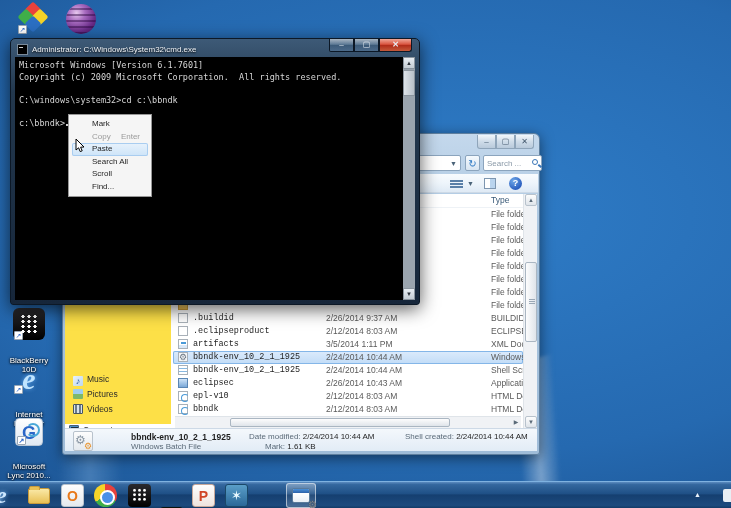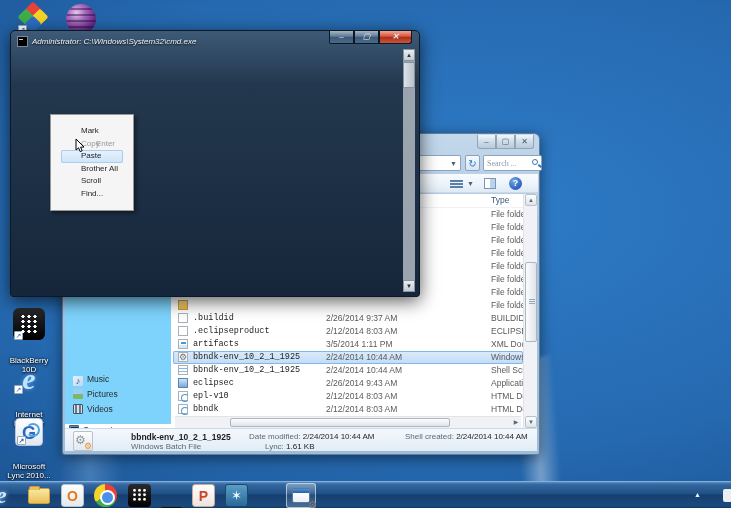--- a/index.html
+++ b/index.html
@@ -50,34 +50,34 @@
     border:1px solid #5f7f9e; border-radius:6px 6px 3px 3px; box-shadow:0 3px 14px rgba(0,0,0,.5);}
   .exp-caps { position:absolute; right:5px; top:1px; display:flex; }
   .exp-cap { width:19px; height:14px; background:linear-gradient(180deg,#f2f7fb,#cfdce9 50%,#b9cadb); border:1px solid #8fa5ba; border-top:none; color:#44596e; font-size:8px; line-height:13px; text-align:center;}
   .exp-cap.first{ border-radius:0 0 0 3px;}
   .exp-cap.last{ border-radius:0 0 3px 0;}
   .exp-addr { position:absolute; left:8px; top:21px; height:16px; }
   .addr-box { position:absolute; left:0; top:0; width:390px; height:16px; background:#fff; border:1px solid #8ba4bd; border-radius:2px;}
   .addr-caret { position:absolute; right:3px; top:4px; font-size:7px; color:#4a6378;}
   .refresh-btn { position:absolute; left:394px; top:0; width:15px; height:16px; background:linear-gradient(180deg,#f4f9fd,#d8e5f2); border:1px solid #8ba4bd; border-radius:2px; color:#2f7ac4; font-size:10px; line-height:15px; text-align:center;}
   .search-box { position:absolute; left:412px; top:0; width:59px; height:16px; background:#fff; border:1px solid #8ba4bd; border-radius:2px;}
-  .search-box input { position:absolute; left:3px; top:1px; width:42px; height:12px; border:none; outline:none; font-size:8px; color:#333; font-family:Liberation Serif, serif; background:transparent;}
+  .search-box input { position:absolute; left:3px; top:1px; width:42px; height:12px; border:none; outline:none; font-size:8px; color:#333; font-family:Liberation Sans, sans-serif; background:transparent;}
   .search-box input::placeholder { color:#8b9aa8; }
   .mag { position:absolute; right:3px; top:3px; width:6px; height:6px; border:1.4px solid #3a76b8; border-radius:50%;}
   .mag::after { content:""; position:absolute; left:4.5px; top:4.5px; width:4px; height:1.5px; background:#3a76b8; transform:rotate(40deg); }
   .exp-toolbar { position:absolute; left:1px; right:1px; top:40px; height:19px;
     background:linear-gradient(180deg,#f8fbfe 0%, #eef5fb 50%, #dfeaf5 100%); border-bottom:1px solid #cdd9e6;}
   .views-ic { position:absolute; right:75px; top:6px; width:13px; height:8px;
     background:repeating-linear-gradient(180deg,#5a80a8 0 2px, transparent 2px 3px);}
   .views-caret { position:absolute; right:64px; top:6px; font-size:7px; color:#4a6378;}
   .preview-ic { position:absolute; right:42px; top:4px; width:12px; height:11px; background:#fff; border:1px solid #7d96b0;}
   .preview-ic::after{content:""; position:absolute; right:0; top:0; width:5px; height:9px; background:#b9d4ee;}
   .help-ic { position:absolute; right:16px; top:3px; width:13px; height:13px; border-radius:50%; background:radial-gradient(circle at 35% 30%, #6fa8e8, #2b5fc0 70%); color:#fff; font-size:9px; font-weight:bold; text-align:center; line-height:13px;}
   .exp-content { position:absolute; left:2px; right:2px; top:60px; bottom:26px; background:#fff; overflow:hidden;}
-  .navpane { position:absolute; left:0; top:0; width:106px; bottom:4px; background:#7dd3fc; }
+  .navpane { position:absolute; left:0; top:0; width:106px; bottom:4px; background:#fde047; }
   .nav-item { position:absolute; left:8px; height:13px; font-size:8.5px; color:#2b2b2b; white-space:nowrap; }
   .nav-item .ni { display:inline-block; width:10px; height:10px; margin-right:4px; vertical-align:-2px; border-radius:1px; }
   .ni-music{ background:linear-gradient(135deg,#e8f2fb,#bcd6ee); color:#2a5a9e; font-size:9px; line-height:10px; text-align:center;}
   .ni-pic{ background:linear-gradient(180deg,#9ecdf0 55%,#7db86a 55%);}
   .ni-vid{ background:#6a7a8a; box-shadow:inset 0 0 0 1px #47555f; background-image:repeating-linear-gradient(90deg,#d8e2ea 0 2px, transparent 2px 4px);}
   .ni-comp{ background:#1e2e3e; border:1px solid #48607a; box-shadow:inset 1px 1px 0 #4a90c8;}
   .flist { position:absolute; left:108px; top:0; width:350px; bottom:0; overflow:hidden;}
   .fheader { position:relative; height:14px; border-bottom:1px solid #eef2f6; font-size:8.5px; color:#3a5a78;}
   .fheader .ftype { color:#3a5a78; }
   .frow { position:relative; height:13px; font-size:8.5px; }
@@ -108,43 +108,43 @@
   .det-icon .g1 { position:absolute; left:1px; top:1px; font-size:12px; color:#8a97a4;}
   .det-icon .g2 { position:absolute; right:0px; bottom:-1px; font-size:9px; color:#e8922a;}
   .det-name { position:absolute; left:66px; top:3px; font-size:8.5px; color:#1e1e1e; font-weight:bold;}
   .det-type { position:absolute; left:66px; top:13px; color:#5a6a78;}
   .det-lbl { color:#5a6a78; } .det-val { color:#1e1e1e; }
   .det-dm { position:absolute; left:184px; top:3px; }
   .det-sz { position:absolute; left:200px; top:13px; }
   .det-dc { position:absolute; left:340px; top:3px; }
 
   
-  .cmd { position:absolute; left:10px; top:30px; width:410px; height:267px;
+  .cmd { position:absolute; left:10px; top:38px; width:410px; height:267px;
     background:linear-gradient(180deg,#3d5a77 0%, #23384e 20%, #16263a 100%);
-    border:1px solid #0c1826; border-radius:5px 5px 3px 3px; box-shadow:0 4px 18px rgba(0,0,0,.65);font-style:italic;}
+    border:1px solid #0c1826; border-radius:5px 5px 3px 3px; box-shadow:0 4px 18px rgba(0,0,0,.65);}
   .cmd-title { position:absolute; left:6px; top:3px; height:14px; display:flex; align-items:center; gap:4px;}
   .cmd-ico { width:11px; height:11px; background:#000; border:1px solid #7a8a9a; position:relative;}
   .cmd-ico::after{ content:""; position:absolute; left:1px; top:2px; width:4px; height:1.5px; background:#cfcfcf;}
   .cmd-title .t { font-size:8px; color:#eef2f6; text-shadow:0 1px 2px #000; white-space:nowrap;}
   .cmd-caps { position:absolute; right:7px; top:0; display:flex;}
   .cmd-cap { height:13px; border:1px solid #0c1826; border-top:none; text-align:center; color:#e8eef4; font-size:8px; line-height:12px;
     background:linear-gradient(180deg, rgba(255,255,255,.55) 0%, rgba(160,190,215,.35) 45%, rgba(60,95,130,.35) 50%, rgba(120,160,200,.3) 100%);}
   .cmd-cap.min{ width:25px; border-radius:0 0 0 2px;}
   .cmd-cap.max{ width:25px;}
   .cmd-cap.close{ width:33px; border-radius:0 0 3px 0;
     background:linear-gradient(180deg,#f0a898 0%, #d9543f 45%, #b02a18 50%, #c4593a 100%); font-weight:bold;}
   .console { position:absolute; left:4px; top:18px; right:16px; bottom:4px; background:#000; padding:3px 4px; overflow:hidden;}
   .cline { height:11.5px; font-family:"DejaVu Sans Mono", monospace; font-size:8.5px; color:#d6d6d6; white-space:pre; }
   .caret { display:inline-block; width:6px; height:2px; background:#d6d6d6; margin-left:1px; vertical-align:baseline;}
   .cmd-scroll { position:absolute; right:4px; top:18px; width:12px; bottom:4px; background:#9aa4ae; }
   .cs-btn { position:absolute; left:0; width:12px; height:12px; background:linear-gradient(180deg,#e8edf2,#c4ccd4); border:1px solid #8a949e; font-size:6px; line-height:11px; text-align:center; color:#2a3038;}
   .cs-thumb { position:absolute; left:0; top:13px; width:12px; height:26px; background:linear-gradient(90deg,#dde3e9,#b8c0c8); border:1px solid #8a949e;}
 
   
-  .ctx { position:absolute; left:50px; top:114px; width:84px; background:#f5f5f5; border:1px solid #979797; box-shadow:2px 2px 4px rgba(0,0,0,.45); padding:10px; z-index:50;}
+  .ctx { position:absolute; left:68px; top:114px; width:84px; background:#f5f5f5; border:1px solid #979797; box-shadow:2px 2px 4px rgba(0,0,0,.45); padding:3px; z-index:50;}
   .ctx-item { position:relative; height:12.5px; font-size:8px; color:#1e1e1e; line-height:12.5px; padding-left:20px;}
   .ctx-item.disabled { color:#9a9a9a; }
   .ctx-item.hl { background:linear-gradient(180deg,#e8f2fc,#cde4f8); box-shadow:inset 0 0 0 1px #a9cdf0; border-radius:2px;}
   .ctx-item .sc { position:absolute; right:8px; top:0; color:#9a9a9a;}
 
   .cursor-svg { position:absolute; left:75px; top:138px; z-index:60; }
 
   
   .taskbar { position:absolute; left:0; bottom:0; width:731px; height:27px;
     background:linear-gradient(180deg,#5c8cc0 0%, #34679e 10%, #1f5086 45%, #153f70 50%, #1c4a7e 90%, #123a66 100%);
@@ -312,21 +312,21 @@
           </div>
         <div class="frow">
             <span class="fi ic-fscript"></span>
             <span class="fname">bbndk-env_10_2_1_1925</span>
             <span class="fdate">2/24/2014 10:44 AM</span>
             <span class="ftype">Shell Script</span>
           </div>
         <div class="frow">
             <span class="fi ic-fapp"></span>
             <span class="fname">eclipsec</span>
-            <span class="fdate">2/26/2014 9:43 AM</span>
+            <span class="fdate">2/26/2014 10:43 AM</span>
             <span class="ftype">Application</span>
           </div>
         <div class="frow">
             <span class="fi ic-fhtml"></span>
             <span class="fname">epl-v10</span>
             <span class="fdate">2/12/2014 8:03 AM</span>
             <span class="ftype">HTML Document</span>
           </div>
         <div class="frow">
             <span class="fi ic-fhtml"></span>
@@ -346,47 +346,55 @@
       </div>
     </div>
     <div class="exp-details">
       <div class="det-icon">
           <span class="g1">⚙</span>
           <span class="g2">⚙</span>
         </div>
       <div class="det-name">bbndk-env_10_2_1_1925</div>
       <div class="det-type">Windows Batch File</div>
       <div class="det-dm"><span class="det-lbl">Date modified:</span> <span class="det-val">2/24/2014 10:44 AM</span></div>
-      <div class="det-sz"><span class="det-lbl">Lync:</span> <span class="det-val">1.61 KB</span></div>
+      <div class="det-sz"><span class="det-lbl">Mark:</span> <span class="det-val">1.61 KB</span></div>
       <div class="det-dc"><span class="det-lbl">Shell created:</span> <span class="det-val">2/24/2014 10:44 AM</span></div>
     </div>
   </div>
 
   <div class="cmd">
     <div class="cmd-title">
       <span class="cmd-ico"></span>
       <span class="t">Administrator: C:\Windows\System32\cmd.exe</span>
     </div>
     <div class="cmd-caps">
       <div class="cmd-cap min">–</div>
       <div class="cmd-cap max">▢</div>
       <div class="cmd-cap close">✕</div>
     </div>
+    <div class="console">
+      <div class="cline">Microsoft Windows [Version 6.1.7601]</div>
+      <div class="cline">Copyright (c) 2009 Microsoft Corporation.  All rights reserved.</div>
+      <div class="cline"></div>
+      <div class="cline">C:\windows\system32&gt;cd c:\bbndk</div>
+      <div class="cline"></div>
+      <div class="cline"><span>c:\bbndk&gt;</span><span class="caret"></span></div>
+    </div>
     <div class="cmd-scroll">
       <div class="cs-btn" style="top:0;">▲</div>
       <div class="cs-thumb"></div>
       <div class="cs-btn" style="bottom:0;">▼</div>
     </div>
   </div>
 
   <div class="ctx">
     <div class="ctx-item"><span>Mark</span></div>
     <div class="ctx-item disabled"><span>Copy</span><span class="sc">Enter</span></div>
     <div class="ctx-item hl"><span>Paste</span></div>
-    <div class="ctx-item"><span>Brother All</span></div>
+    <div class="ctx-item"><span>Search All</span></div>
     <div class="ctx-item"><span>Scroll</span></div>
     <div class="ctx-item"><span>Find...</span></div>
   </div>
 
   <svg class="cursor-svg" width="12" height="16" viewBox="0 0 12 16">
     <polygon points="1,1 1,12 3.6,9.8 5.2,13.6 7.2,12.8 5.6,9.2 9,9" fill="#fff" stroke="#000" stroke-width="1"></polygon>
   </svg>
 
   <div class="taskbar">
     <div class="tb-icon" style="left:-4px;"><span class="tb-e">e</span></div>

